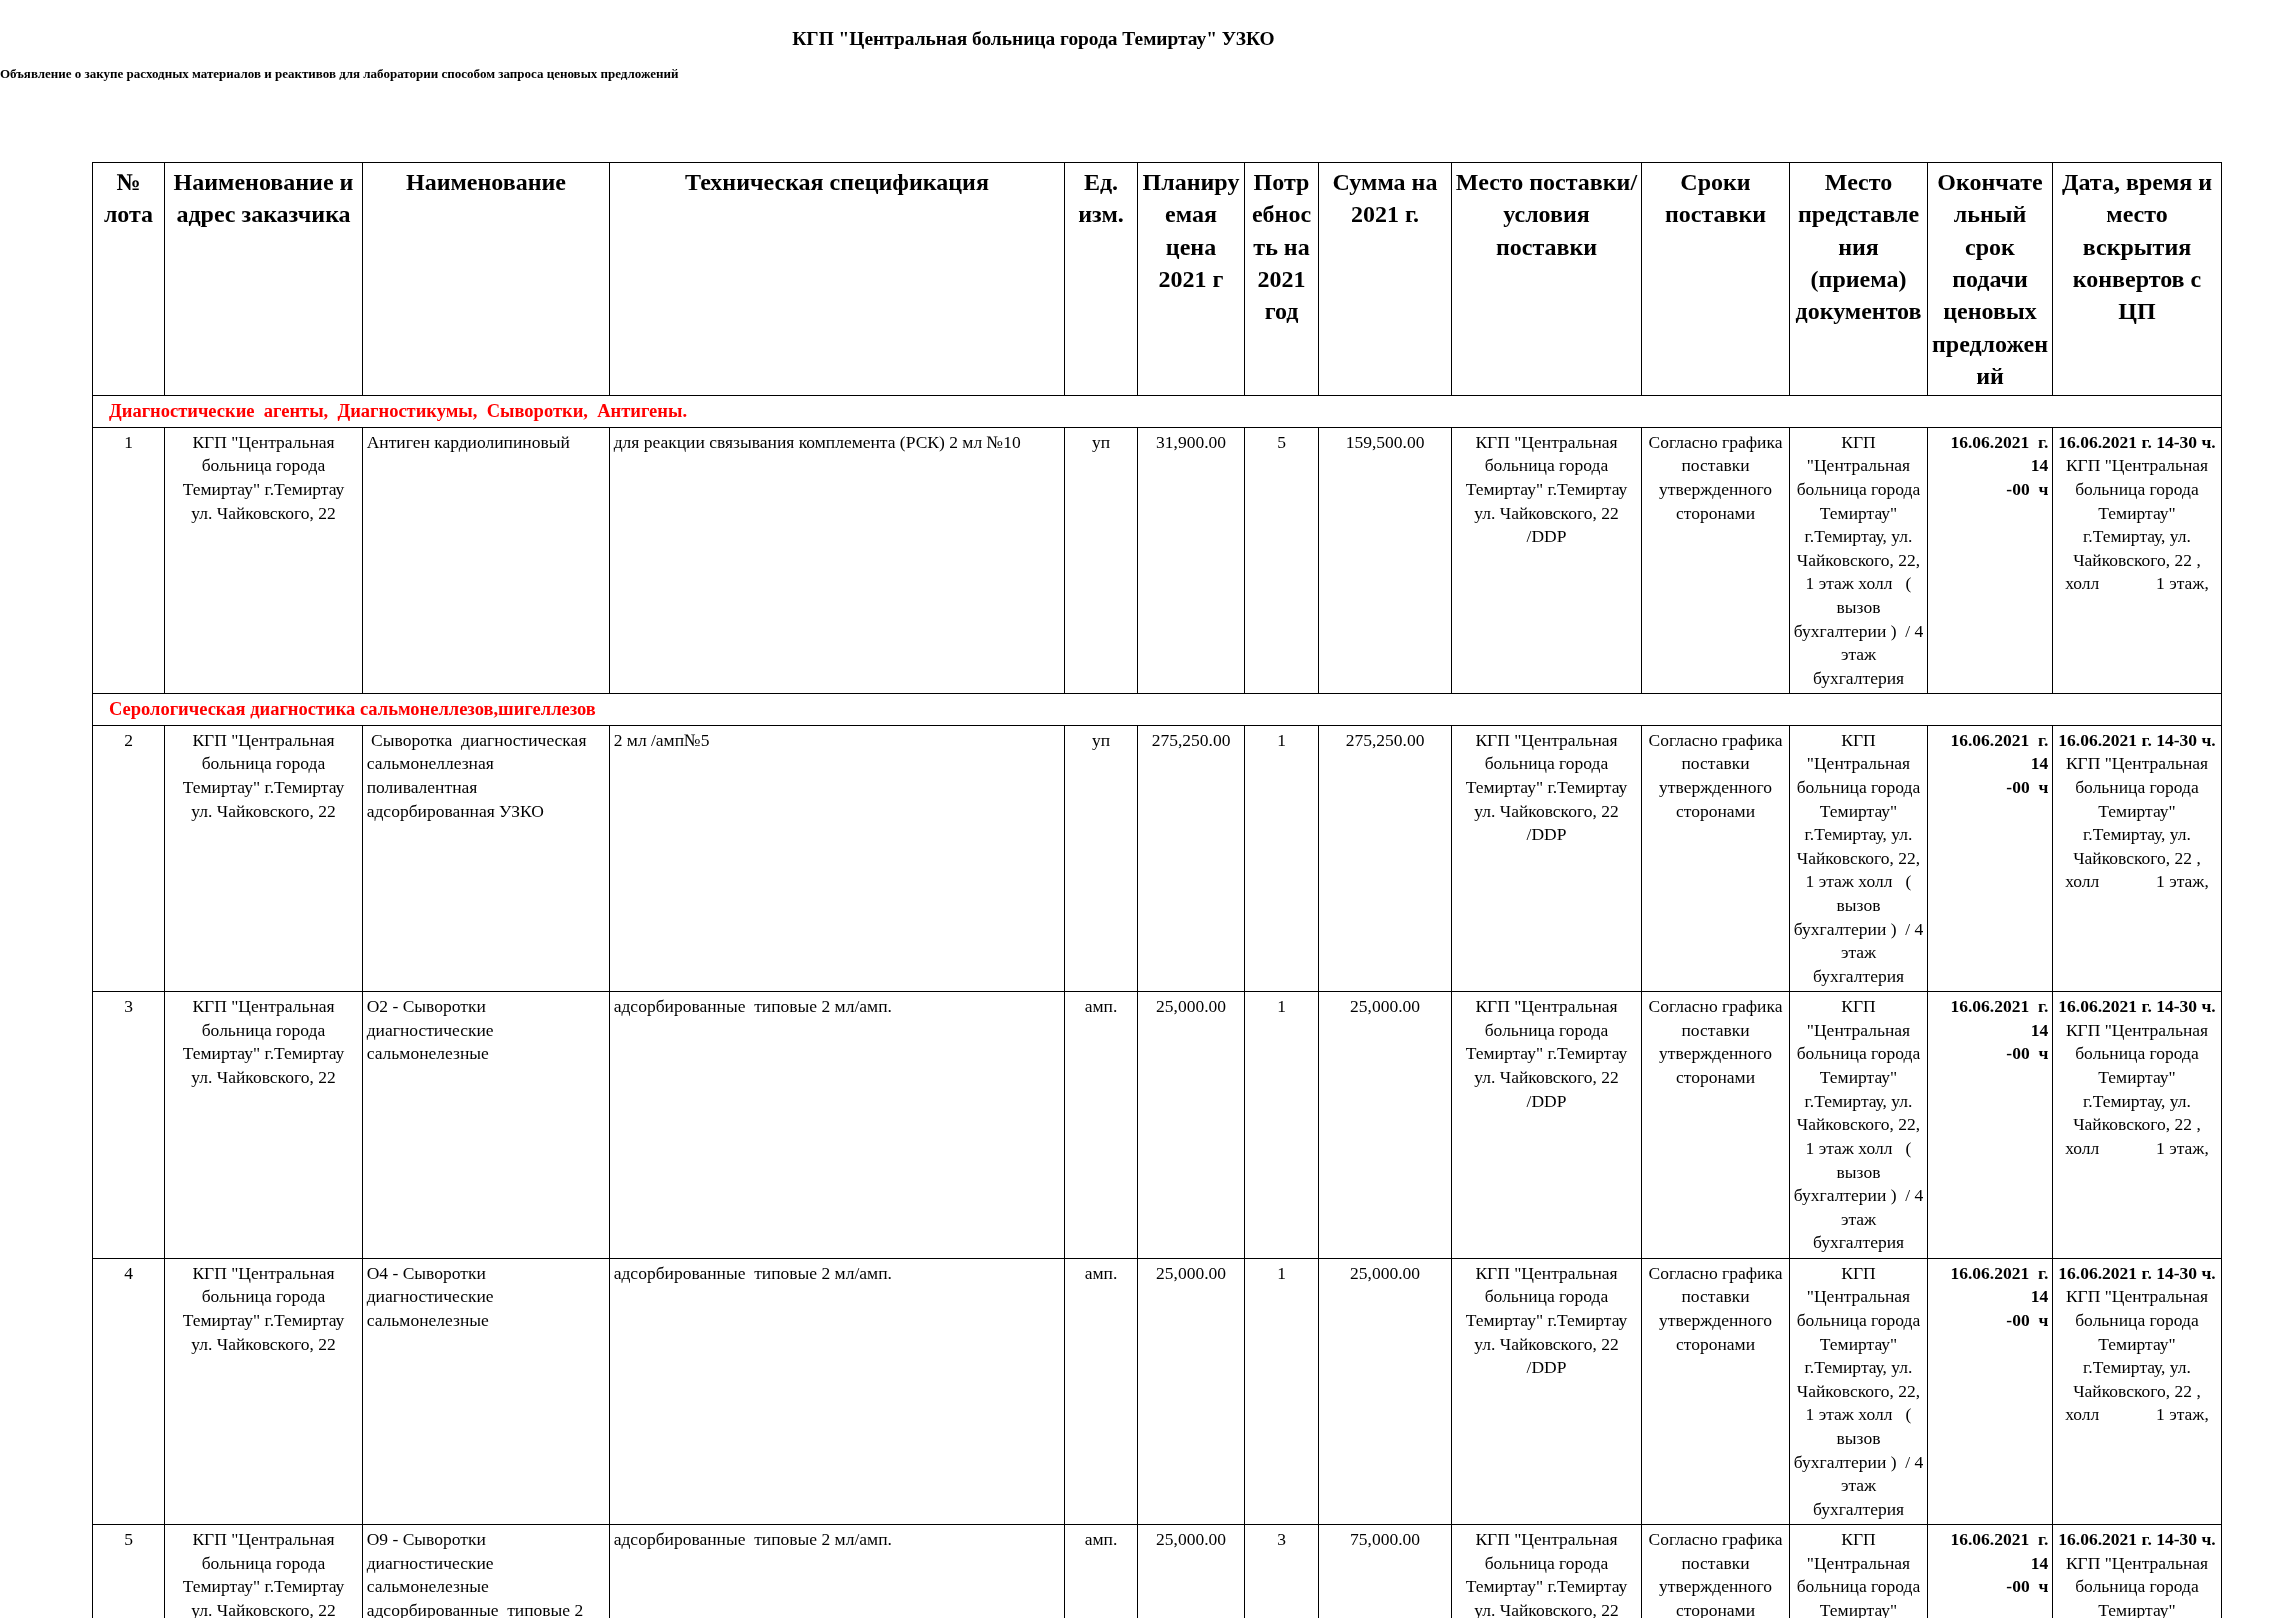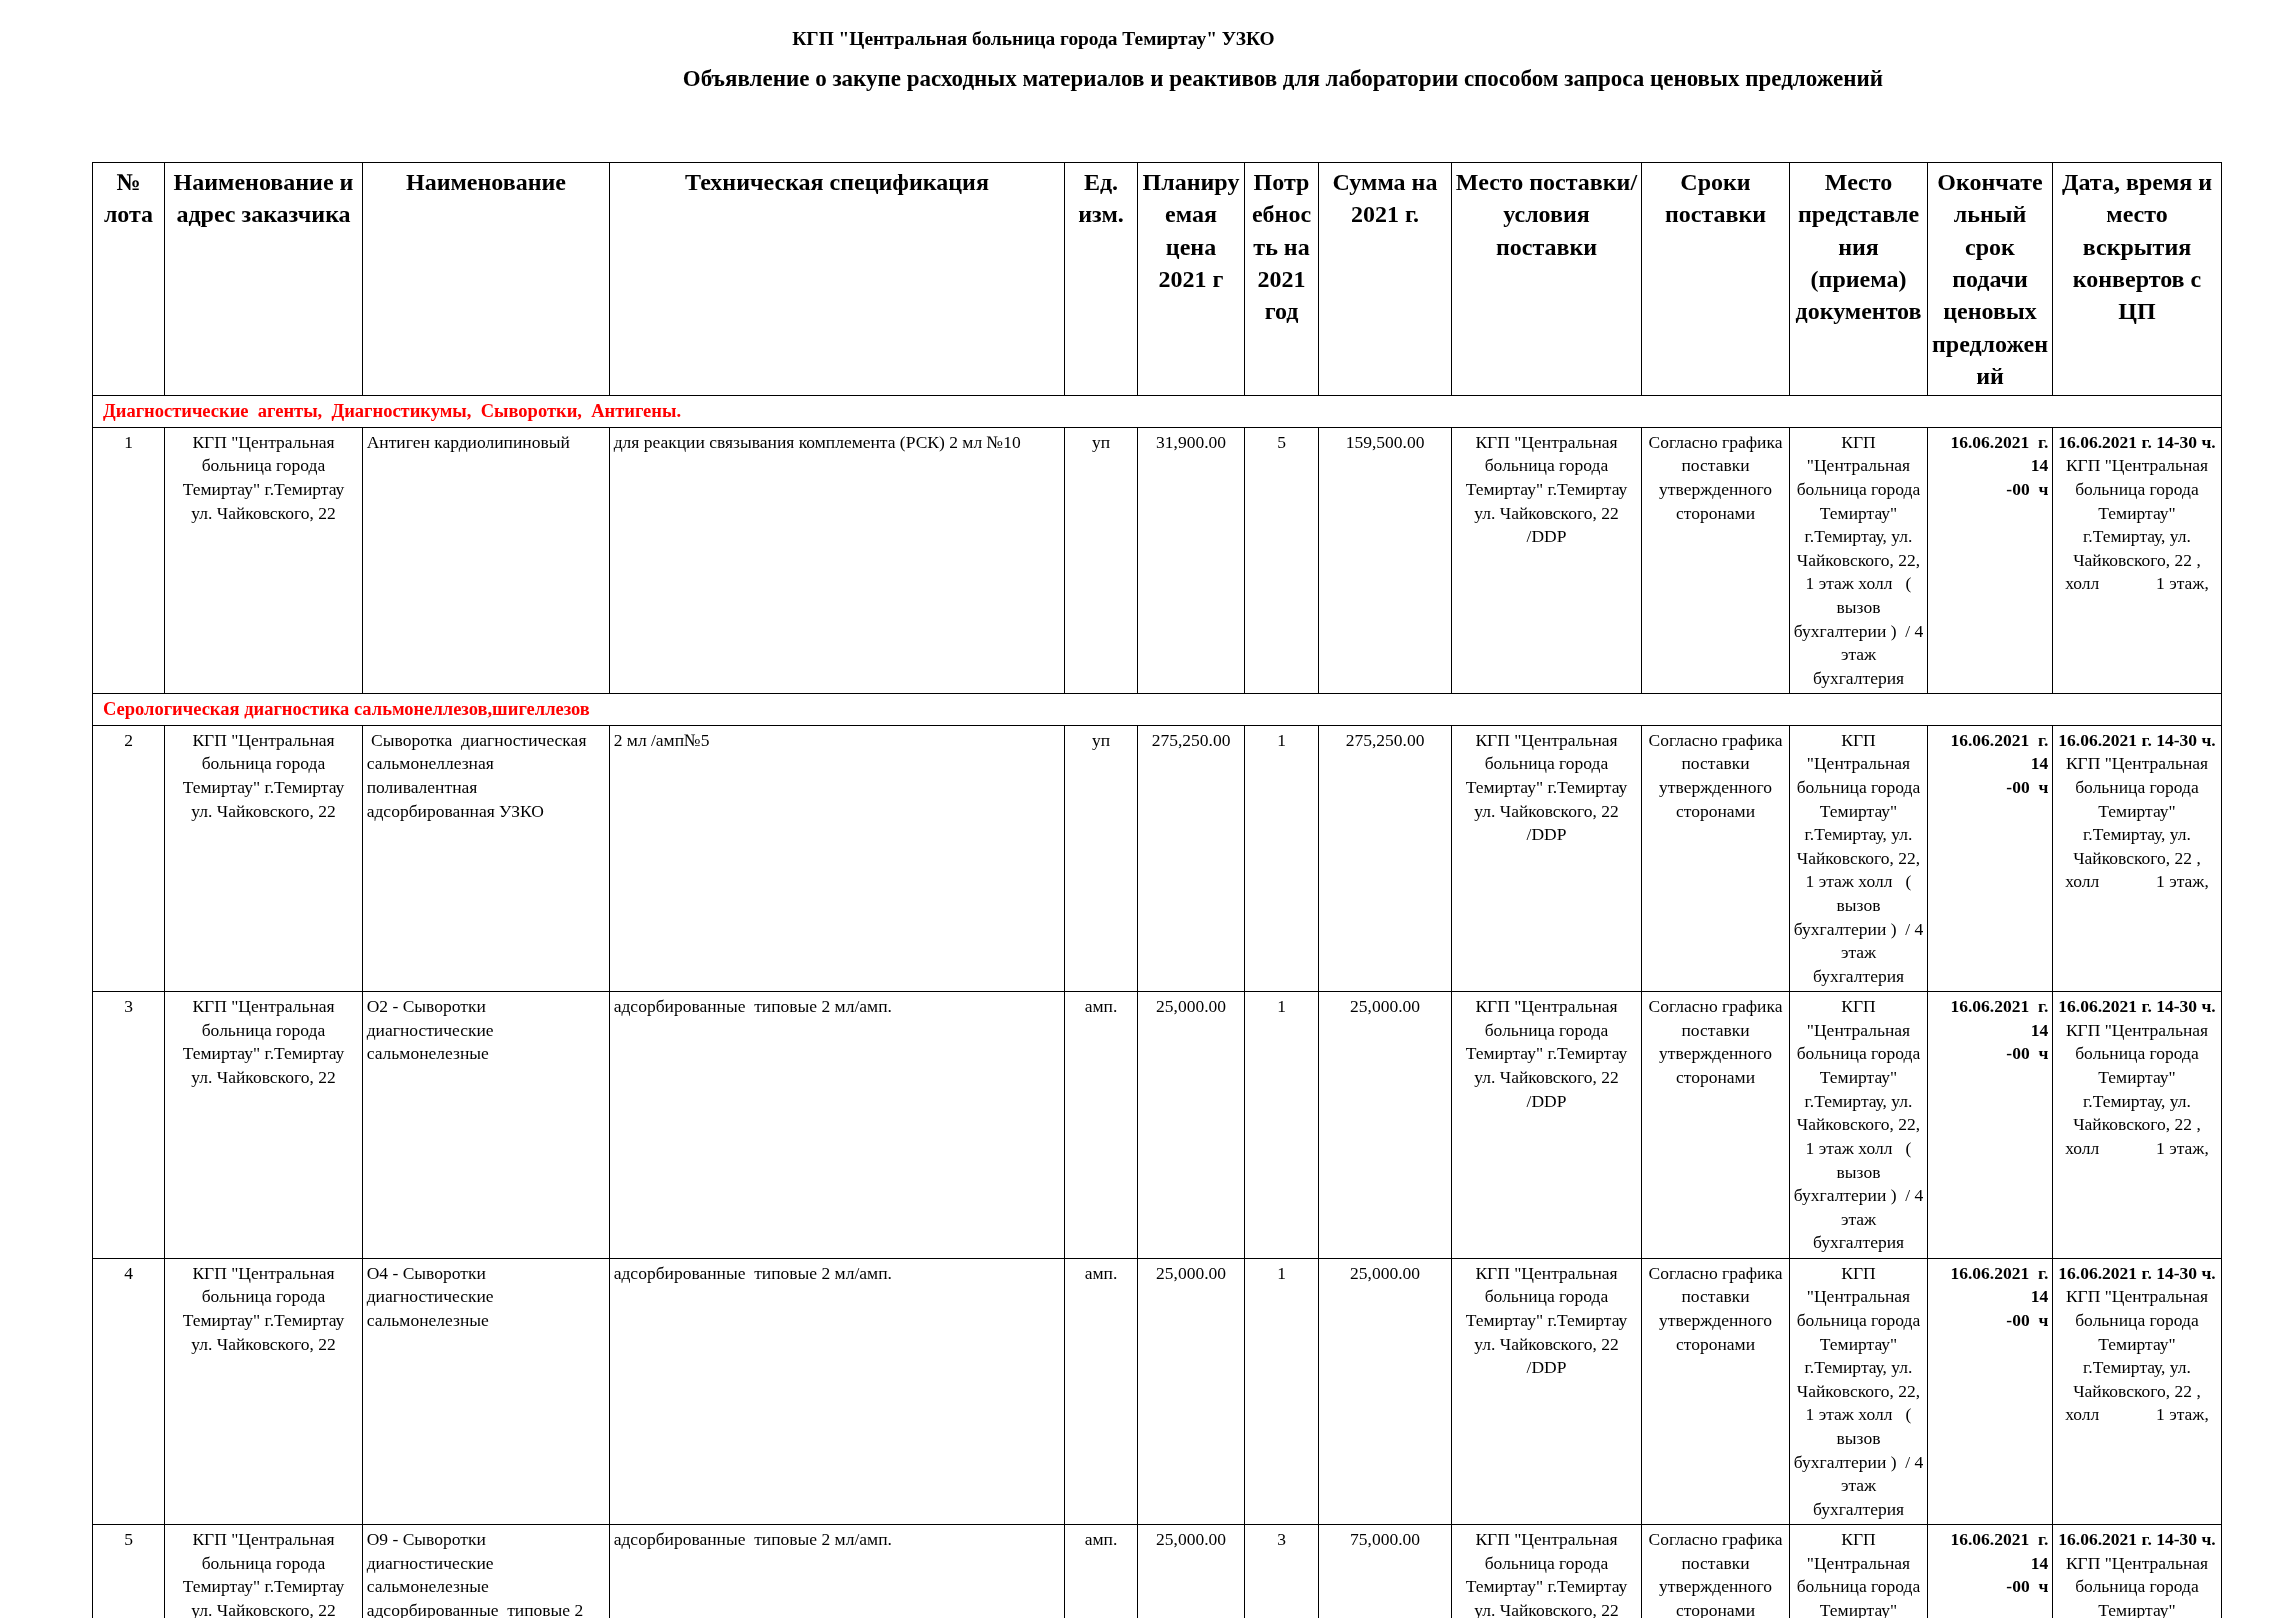--- a/index.html
+++ b/index.html
@@ -24,22 +24,22 @@
     text-align: center;
     font-size: 19.4px;
     font-weight: bold;
     white-space: pre-wrap;
   }
   .doc-subtitle {
     position: absolute;
     top: 66px;
     left: 0;
     width: 1883px;
-    text-align: right;
-    font-size: 23px;
+    text-align: left;
+    font-size: 13px;
     font-weight: bold;
     white-space: pre-wrap;
   }
   table.main {
     position: absolute;
     top: 162px;
     left: 92px;
     width: 2128px;
     border-collapse: collapse;
     table-layout: fixed;
@@ -60,21 +60,21 @@
     text-align: center;
     font-size: 24px;
     height: 137px;
   }
   tr.section-row td {
     color: #ff0000;
     font-weight: bold;
     text-align: left;
     font-size: 18.5px;
     height: 20px;
-    padding-left: 10px;
+    padding-left: 16px;
     margin-left: 14px;
   }
   
   col.c-lot      { width: 72px; }
   col.c-customer { width: 198px; }
   col.c-name     { width: 247px; }
   col.c-spec     { width: 455px; }
   col.c-unit     { width: 73px; }
   col.c-price    { width: 107px; }
   col.c-qty      { width: 74px; }

